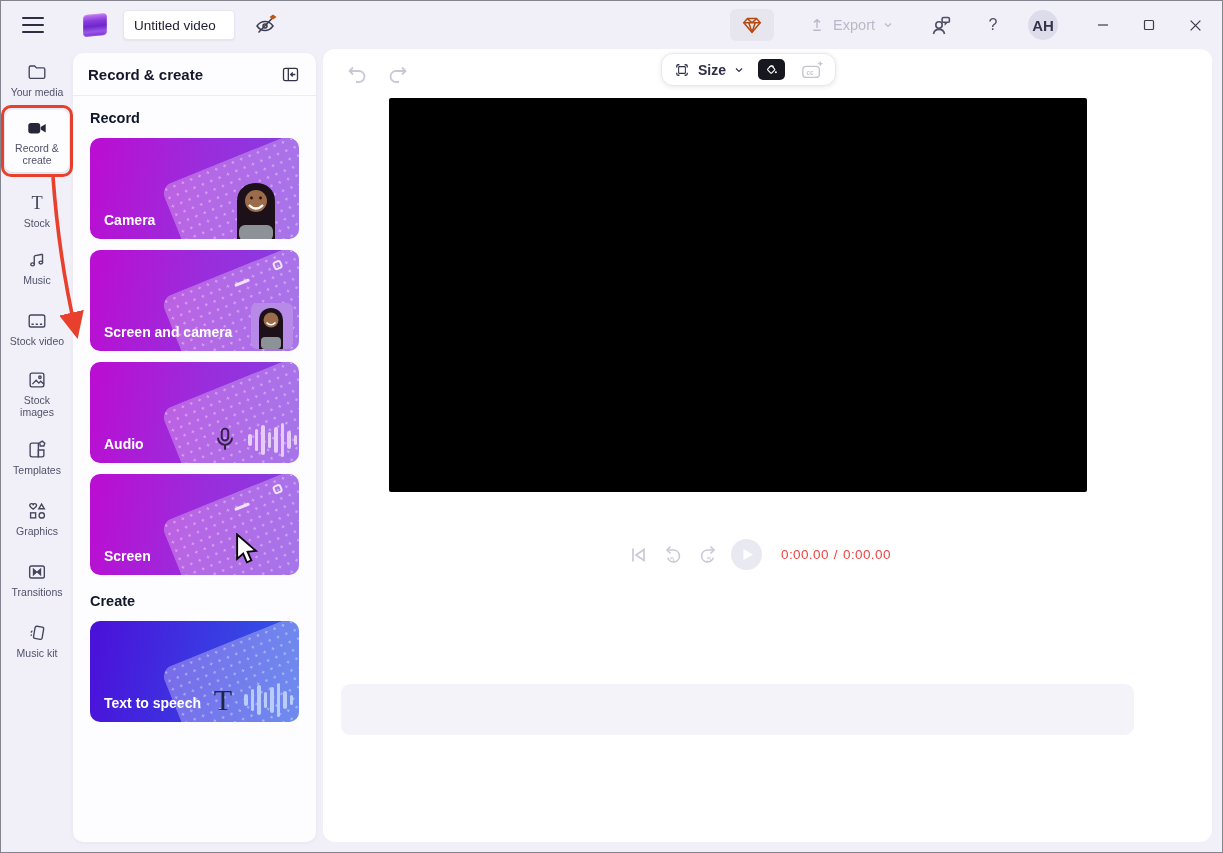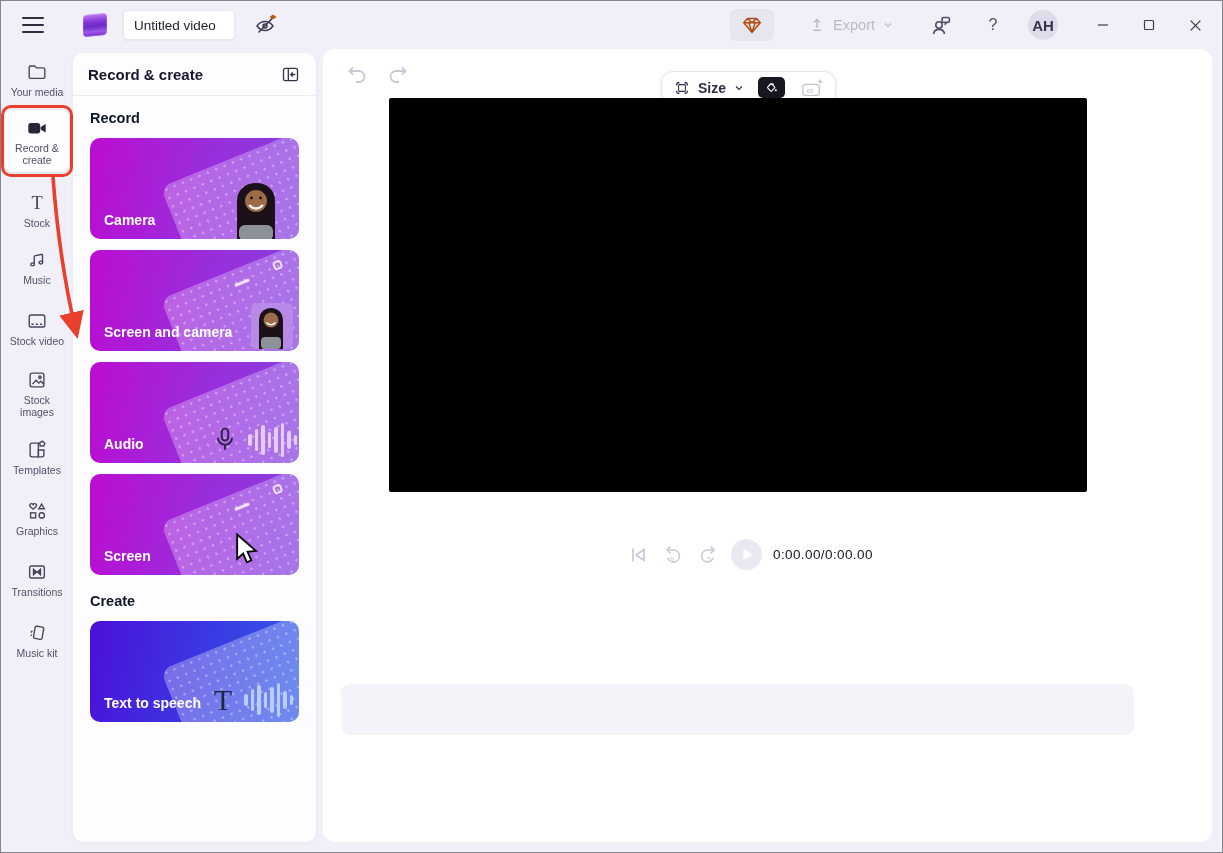--- a/index.html
+++ b/index.html
@@ -65,30 +65,30 @@
   .ann-box-card { position:absolute; inset:-6px -9px -11px -9px; border:3.5px solid #e8402c; border-radius:6px; z-index:5; pointer-events:none; }
   .card-wrap { position:relative; }
 
   
   .ann-arrow { position:absolute; left:40px; top:168px; z-index:30; pointer-events:none; }
 
   
   .main-card { position:absolute; left:322px; top:48px; width:889px; height:793px; background:#ffffff; border-radius:12px; }
   .undo-redo { position:absolute; left:22px; top:13px; display:flex; gap:17px; }
   .ur-btn { width:24px; height:24px; cursor:default; }
-  .size-toolbar { position:absolute; left:338px; top:22px; height:33px; background:#fff; border:1px solid #e8e7f0; border-radius:12px;
+  .size-toolbar { position:absolute; left:338px; top:4px; height:33px; background:#fff; border:1px solid #e8e7f0; border-radius:12px;
     display:flex; align-items:center; padding:0 11px; gap:9px; box-shadow:0 1px 5px rgba(40,40,80,.10); }
   .size-label { font-size:14px; font-weight:bold; color:#2e2e48; }
   .bucket-swatch { width:27px; height:21px; background:#17171f; border-radius:5px; display:flex; align-items:center; justify-content:center; margin-left:4px; cursor:pointer; }
   .cc-btn { margin-left:6px; opacity:.5; cursor:default; }
   .preview { position:absolute; left:66px; top:49px; width:698px; height:394px; background:#000; border-radius:2px; }
   .controls { position:absolute; left:303px; top:490px; display:flex; align-items:center; gap:11px; }
   .ctl { width:24px; height:24px; cursor:default; }
   .play-btn { width:31px; height:31px; cursor:default; }
-  .time { font-size:13.5px; color:#0f172a; letter-spacing:.4px; display:flex; }
+  .time { margin-left:8px; font-size:13.5px; color:#ef4444; letter-spacing:.4px; display:flex; gap:5px; }
   .timeline-track { position:absolute; left:18px; top:635px; width:793px; height:51px; background:#f3f3f9; border-radius:9px; cursor:pointer; }
 
   svg { display:block; }
 </style>
 </head>
 <body>
 
 <div class="window">
 
   <div class="titlebar">

